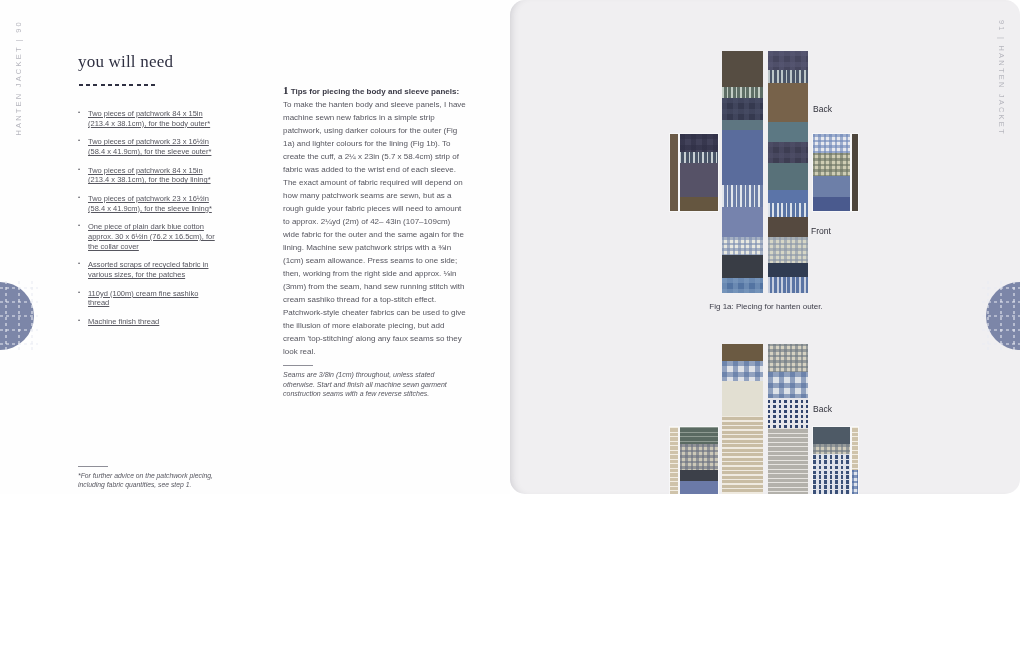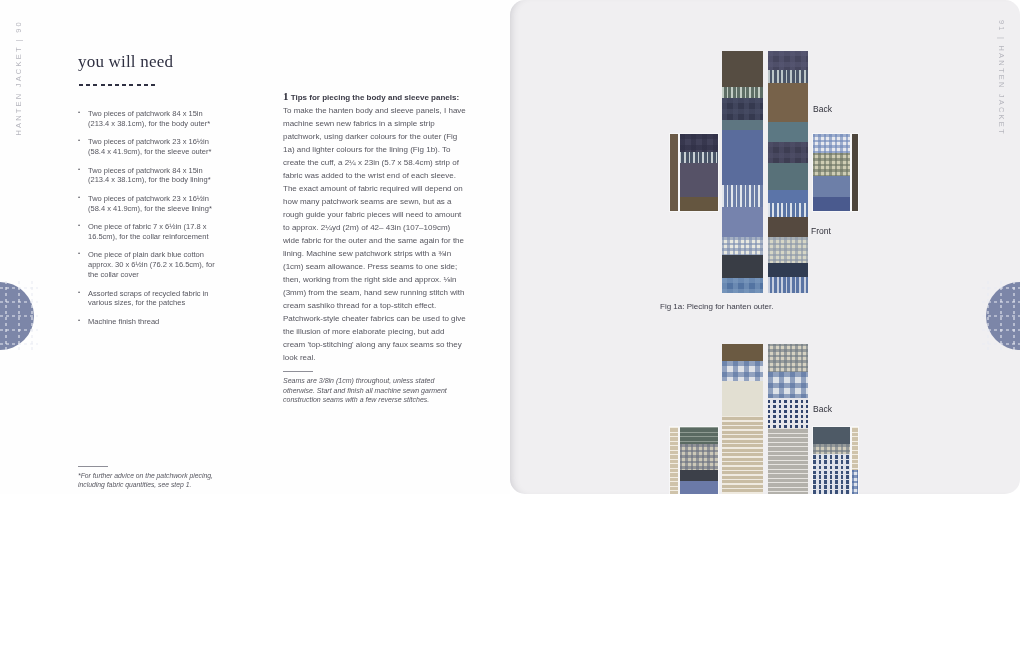--- a/index.html
+++ b/index.html
@@ -41,34 +41,34 @@
     position:absolute;left:79px;top:84px;width:76px;height:2.2px;
     background-image:repeating-linear-gradient(90deg,var(--ink) 0 4px,transparent 4px 7.2px);
   }
 
   
   .materials{
     position:absolute;left:78px;top:109px;width:141px;
     margin:0;padding:0;list-style:none;
     font-size:7.5px;line-height:1.32;color:var(--body-text);
   }
-  .materials li{position:relative;padding-left:10px;margin-bottom:8.5px;}
+  .materials li{position:relative;padding-left:10px;margin-bottom:8.5px;text-decoration:underline;}
   .materials li .bullet{position:absolute;left:0;top:0;font-size:6px;color:var(--body-text);}
 
   
   .fn-col{
     position:absolute;left:78px;top:466px;width:142px;
     font-size:6.8px;line-height:1.38;font-style:italic;color:var(--body-text);
   }
   .fn-col p{margin:0 0 8px;}
   .fn-rule{width:30px;border-top:1px solid #8f8f98;margin:0 0 4px;}
 
   
   .tips{
-    position:absolute;left:283px;top:90px;width:184px;
+    position:absolute;left:283px;top:84px;width:184px;
     font-size:8px;line-height:13px;color:var(--body-text);
   }
   .tips p{margin:0;}
   .lead-num{font-family:"Liberation Serif", serif;font-weight:700;font-size:11px;color:#2c2c38;}
   .tips .lead{font-weight:700;color:#3a3a46;}
   .tips .tips-body{display:block;}
   .tips .fn-rule{margin:7px 0 4px;}
   .tips .fn{font-style:italic;font-size:7px;line-height:1.38;}
 
   
@@ -76,21 +76,21 @@
   .deco.left{left:0;top:281px;}
   .deco.right{right:0;top:281px;}
 
   
   .fig-layer{position:absolute;inset:0;}
   .panel{position:absolute;display:flex;flex-direction:column;overflow:hidden;}
   .panel.bordered{border:1px solid #f7f7f8;}
   .panel .seg{flex-basis:0;min-height:0;}
   .fig-label{position:absolute;font-size:8.5px;color:#30303a;}
   .fig-caption{
-    position:absolute;left:150px;width:212px;
+    position:absolute;left:150px;width:212px;text-align:center;
     font-size:8px;color:#3c3c48;
   }
 </style>
 </head>
 <body>
 
 <div class="spread">
 
   <section class="page left">
     <div class="side-label left">HANTEN JACKET | 90</div>
@@ -110,23 +110,23 @@
     </svg>
 
     <h1 class="title">you will need</h1>
     <div class="dash-rule"></div>
 
     <ul class="materials" id="materials-list">
         <li><span class="bullet">•</span><span>Two pieces of patchwork 84 x 15in (213.4 x 38.1cm), for the body outer*</span></li>
         <li><span class="bullet">•</span><span>Two pieces of patchwork 23 x 16½in (58.4 x 41.9cm), for the sleeve outer*</span></li>
         <li><span class="bullet">•</span><span>Two pieces of patchwork 84 x 15in (213.4 x 38.1cm), for the body lining*</span></li>
         <li><span class="bullet">•</span><span>Two pieces of patchwork 23 x 16½in (58.4 x 41.9cm), for the sleeve lining*</span></li>
-        <li><span class="bullet">•</span><span>One piece of fabric 7 x 6½in (17.8 x 16.5cm), for the collar reinforcement</span></li>
         <li><span class="bullet">•</span><span>One piece of plain dark blue cotton approx. 30 x 6½in (76.2 x 16.5cm), for the collar cover</span></li>
         <li><span class="bullet">•</span><span>Assorted scraps of recycled fabric in various sizes, for the patches</span></li>
+        <li><span class="bullet">•</span><span>110yd (100m) cream fine sashiko thread</span></li>
         <li><span class="bullet">•</span><span>Machine finish thread</span></li>
       </ul>
 
     <div class="fn-col">
       <div class="fn-rule"></div>
       <p>*For further advice on the patchwork piecing, including fabric quantities, see step 1.</p>
       <div class="fn-rule"></div>
       <p>** The collar can be pieced from two 51in (129.5cm) strips if you prefer.</p>
     </div>
 

